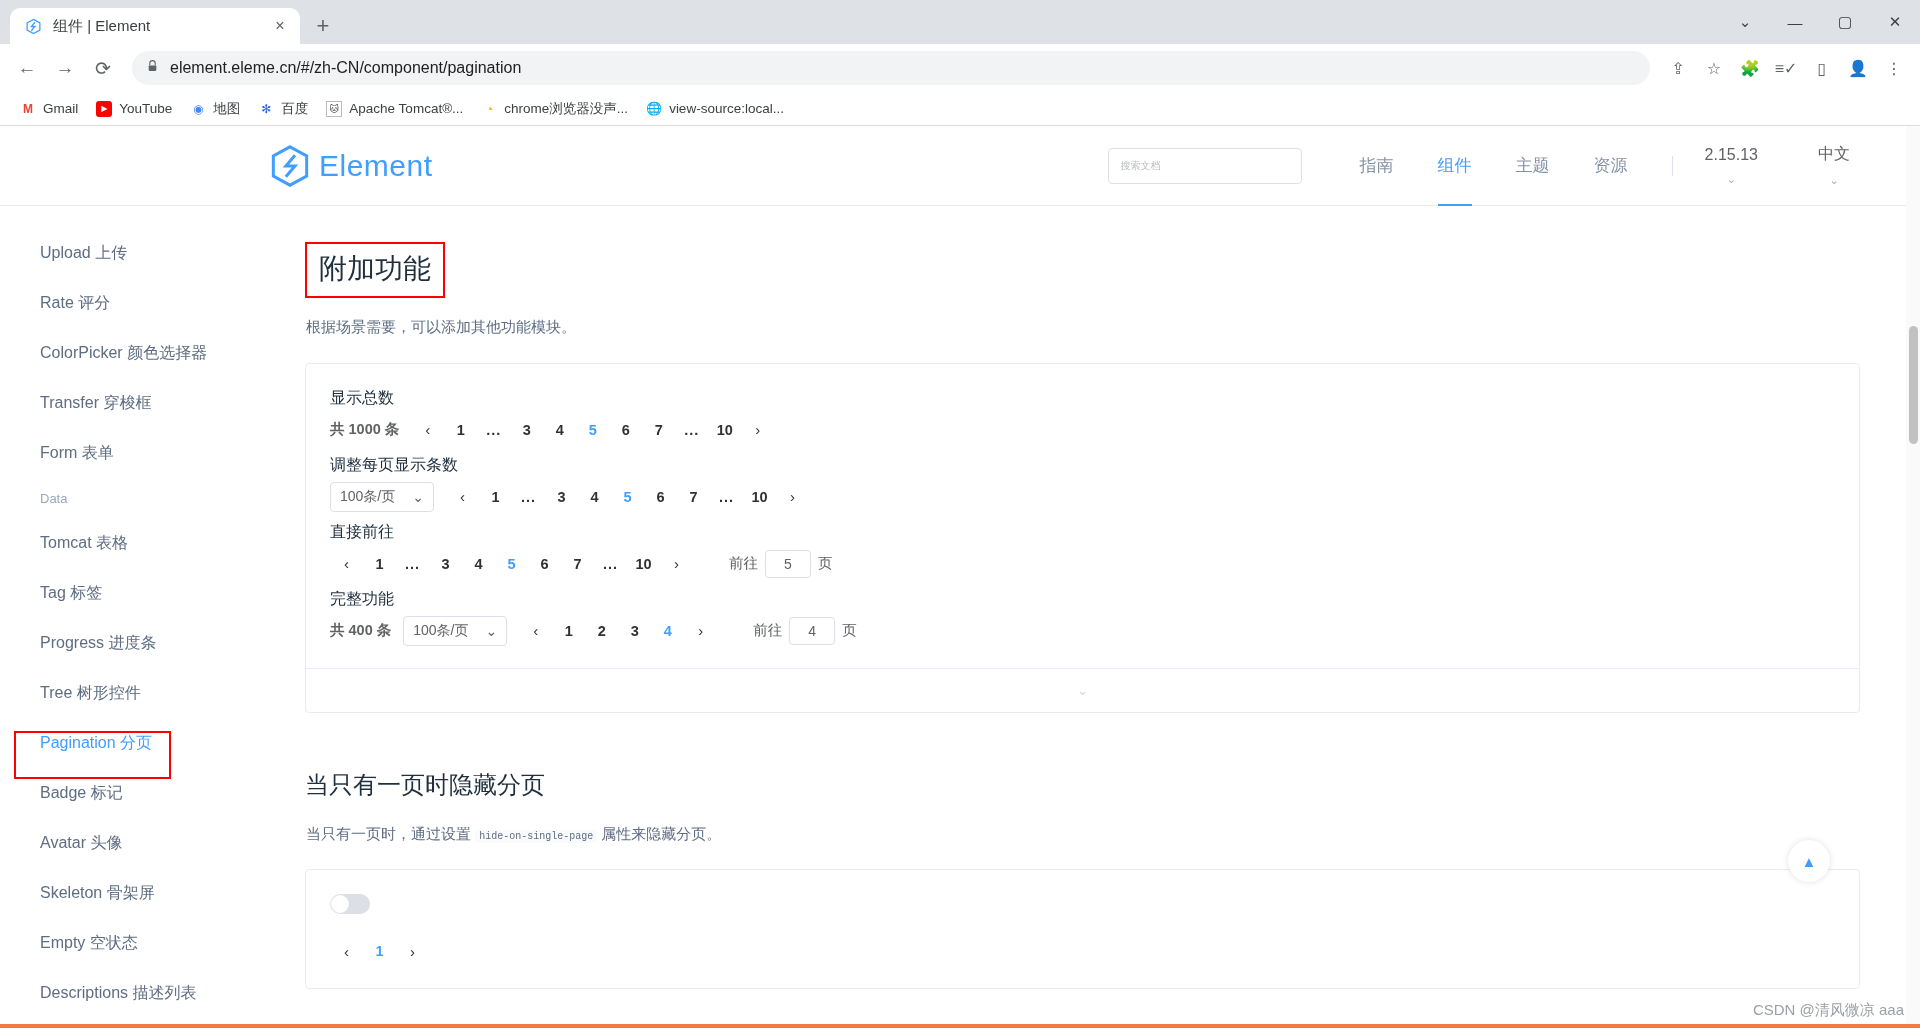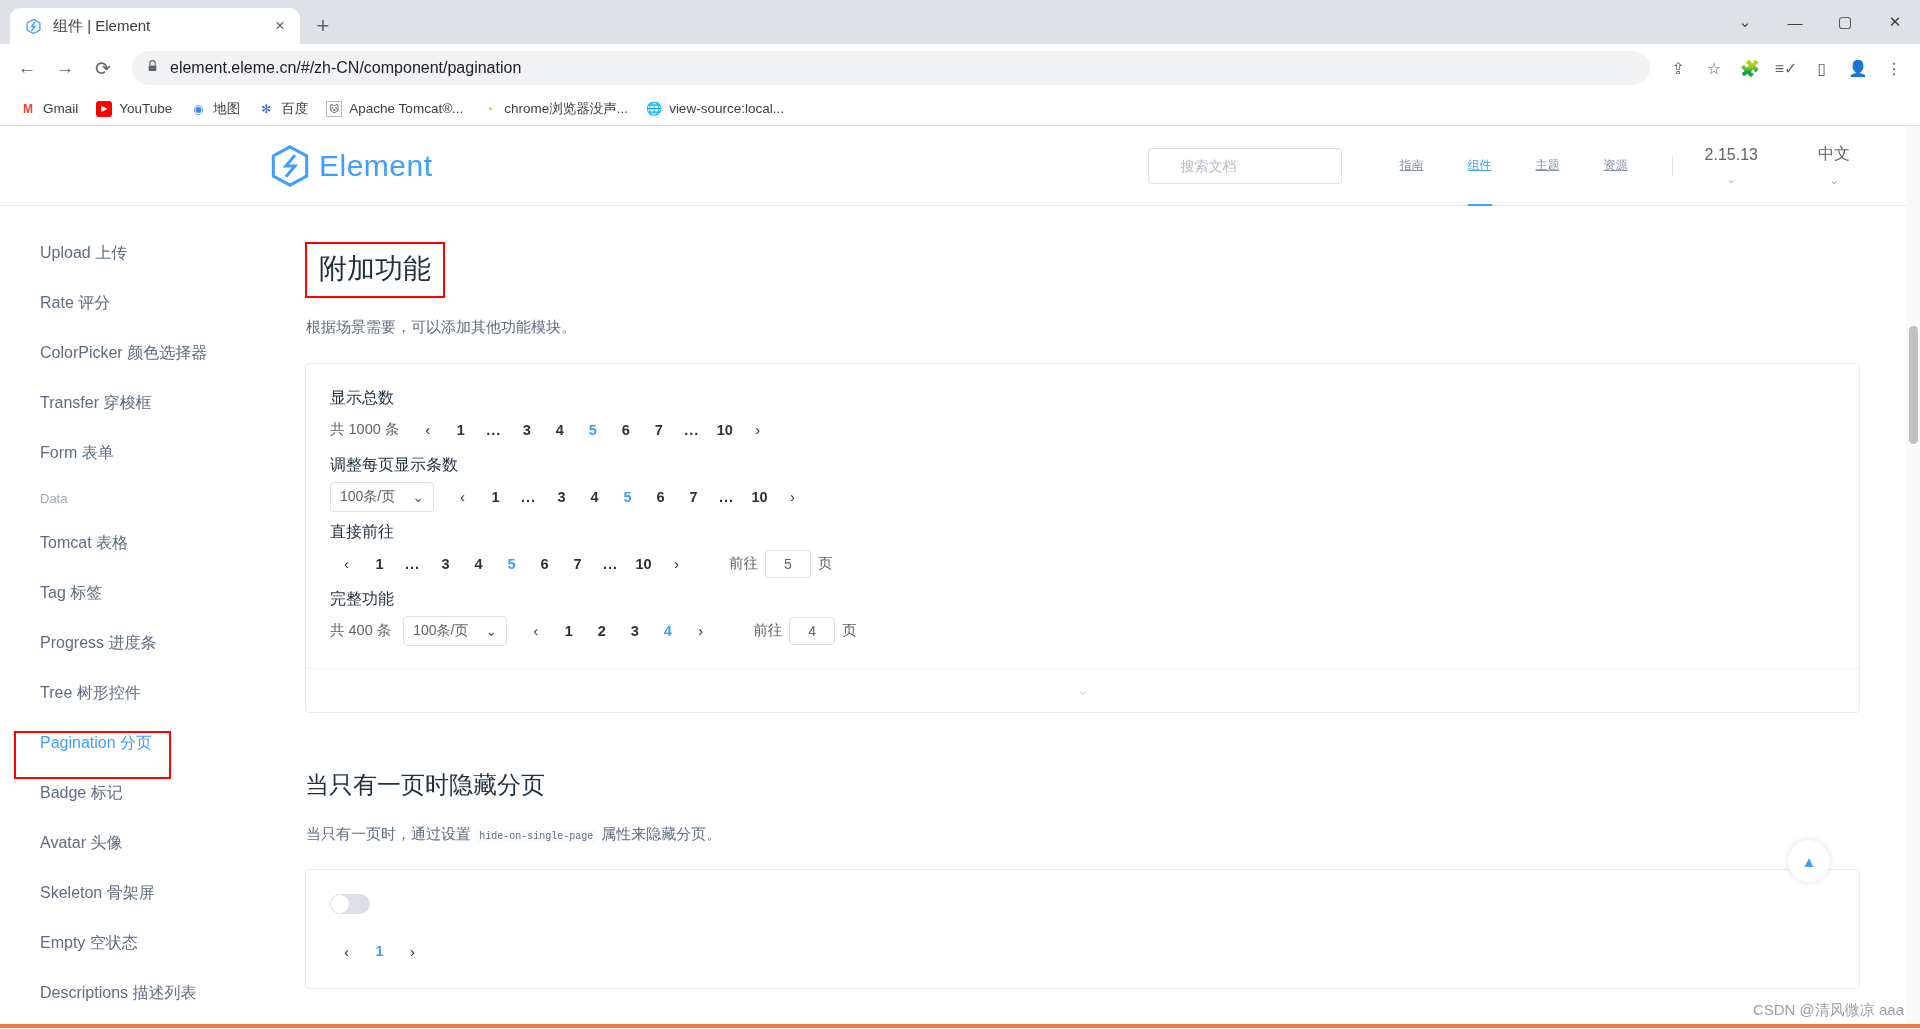--- a/index.html
+++ b/index.html
@@ -97,26 +97,26 @@
   }
   .el-nav {
     margin-left: auto; display: flex; align-items: center; gap: 0;
   }
   .searchbox {
     width: 194px; height: 36px; border: 1px solid #dcdfe6; border-radius: 4px;
     display: flex; align-items: center; padding: 0 12px; margin-right: 36px;
   }
   .searchbox input {
     border: 0; outline: 0; background: transparent; width: 100%;
-    font-size: 14px; color: #ef4444; font-family: "Liberation Sans", sans-serif; margin-left: 20px;
+    font-size: 10px; color: #ef4444; font-family: "Liberation Sans", sans-serif;
   }
   .searchbox input::placeholder { color: #b8bbc2; }
   .navitem {
-    font-size: 12px; color: #8492a6; padding: 0 22px; height: 80px;
-    display: flex; align-items: center; position: relative; text-decoration: underline;
+    font-size: 17px; color: #8492a6; padding: 0 22px; height: 80px;
+    display: flex; align-items: center; position: relative;
   }
   .navitem.active { color: #409eff; }
   .navitem.active::after {
     content: ""; position: absolute; left: 22px; right: 22px; bottom: 0;
     height: 2px; background: #409eff;
   }
   .nav-sep {
     width: 1px; height: 20px; background: #dcdfe6; margin: 0 22px;
   }
   .dropsel {
@@ -171,21 +171,21 @@
     background: #fff;
   }
   .demo-body { padding: 24px 24px 22px 24px; }
   .demo-label {
     font-size: 16px; color: #1f2f3d; margin-bottom: 6px; margin-top: 4px;
   }
   .demo-label:first-child { margin-top: 0; }
 
   .pager { display: flex; align-items: center; gap: 0; margin-bottom: 10px; }
   .pg-total {
-    font-size: 14.5px; color: #606266; margin-right: 12px; font-weight: normal;
+    font-size: 14.5px; color: #606266; margin-right: 12px; font-weight: bold;
   }
   .pg-btn {
     min-width: 33px; height: 30px; display: flex; align-items: center;
     justify-content: center; font-size: 14.5px; color: #303133;
     font-weight: bold; padding: 0 4px;
   }
   .pg-btn.arrow { color: #303133; font-weight: normal; font-size: 15px; }
   .pg-btn.current { color: #409eff; }
   .pg-btn.dots { color: #303133; letter-spacing: 1px; }
   .pg-sizes {

